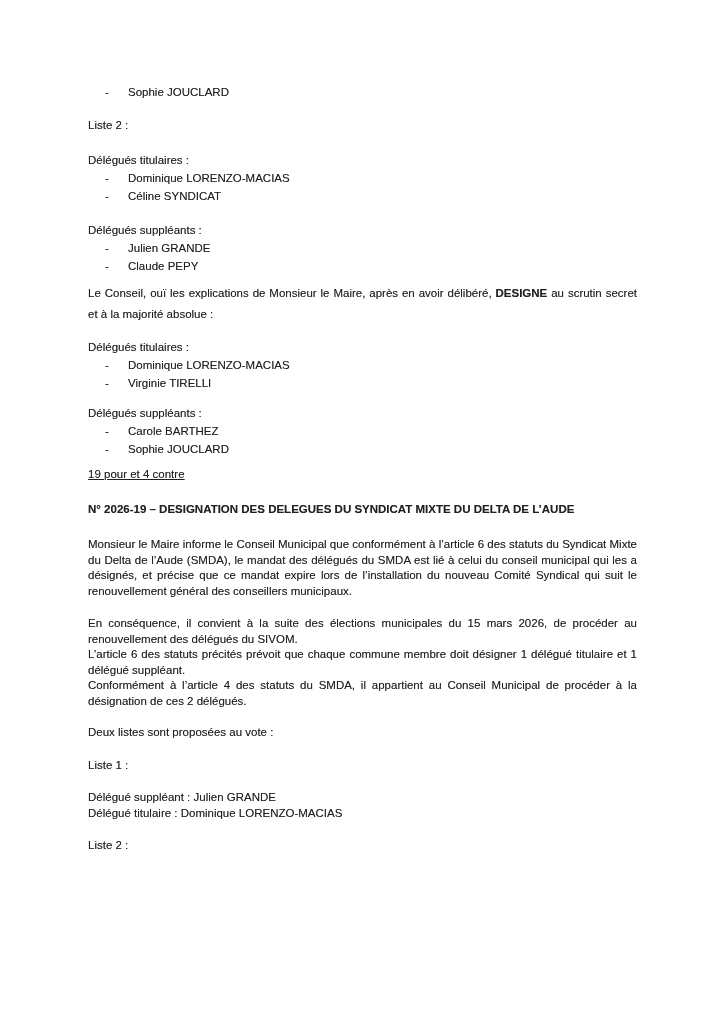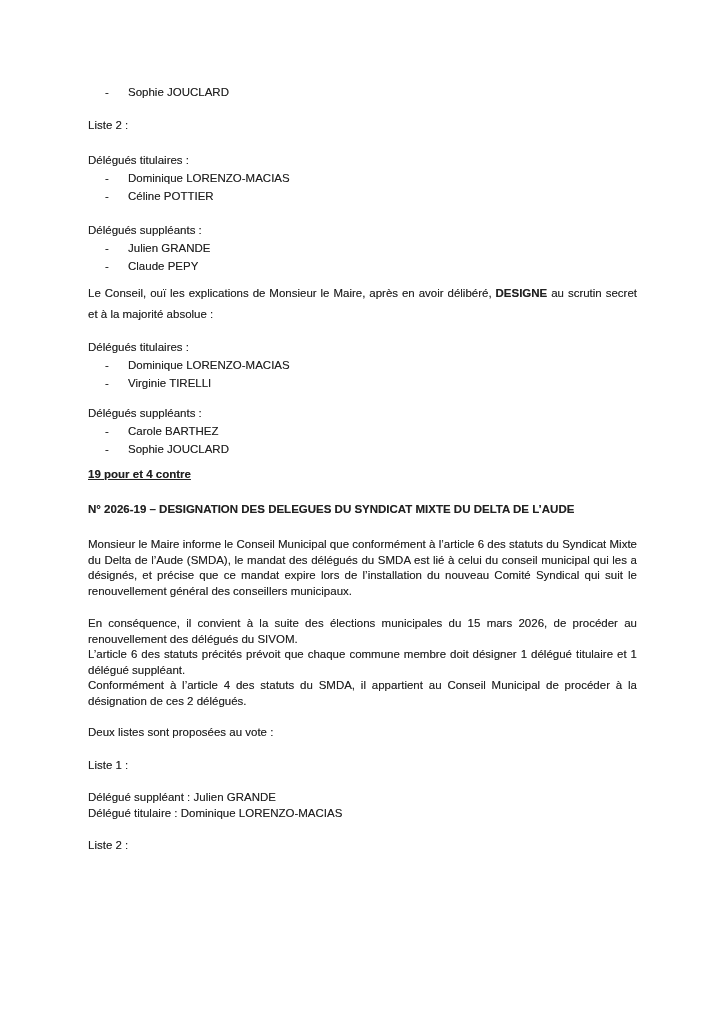--- a/index.html
+++ b/index.html
@@ -15,21 +15,21 @@
     overflow:hidden;
     text-shadow:0 0 0.5px rgba(40,40,40,0.45);
   }
   .row   { line-height:18px; }
   .bullet{ display:flex; padding-left:17px; line-height:18px; }
   .dash  { width:23px; flex:none; }
   .jpara { text-align:justify; }
   .lh21  { line-height:21px; }
   .lh16  { line-height:15.5px; }
   .bold  { font-weight:bold; }
-  .vote  { font-weight:bold; text-decoration:underline; line-height:18px; }
+  .vote  { font-weight:normal; text-decoration:underline; line-height:18px; }
   .mt7 {margin-top:7px}  .mt11{margin-top:19px} .mt12{margin-top:12px}
   .mt13{margin-top:13px} .mt14{margin-top:8px} .mt15{margin-top:15px}
   .mt16{margin-top:16px} .mt17{margin-top:17px}
 </style>
 </head>
 <body>
 
 <div class="page">
 
   <div class="bullet">
@@ -39,21 +39,21 @@
 
   <div class="row mt15">Liste 2 :</div>
 
   <div class="row mt17">Délégués titulaires :</div>
   <div class="bullet">
     <span class="dash">-</span>
     <span>Dominique LORENZO-MACIAS</span>
   </div>
   <div class="bullet">
     <span class="dash">-</span>
-    <span>Céline POTTIER</span>
+    <span>Céline SYNDICAT</span>
   </div>
 
   <div class="row mt16">Délégués suppléants :</div>
   <div class="bullet">
     <span class="dash">-</span>
     <span>Julien GRANDE</span>
   </div>
   <div class="bullet">
     <span class="dash">-</span>
     <span>Claude PEPY</span>

